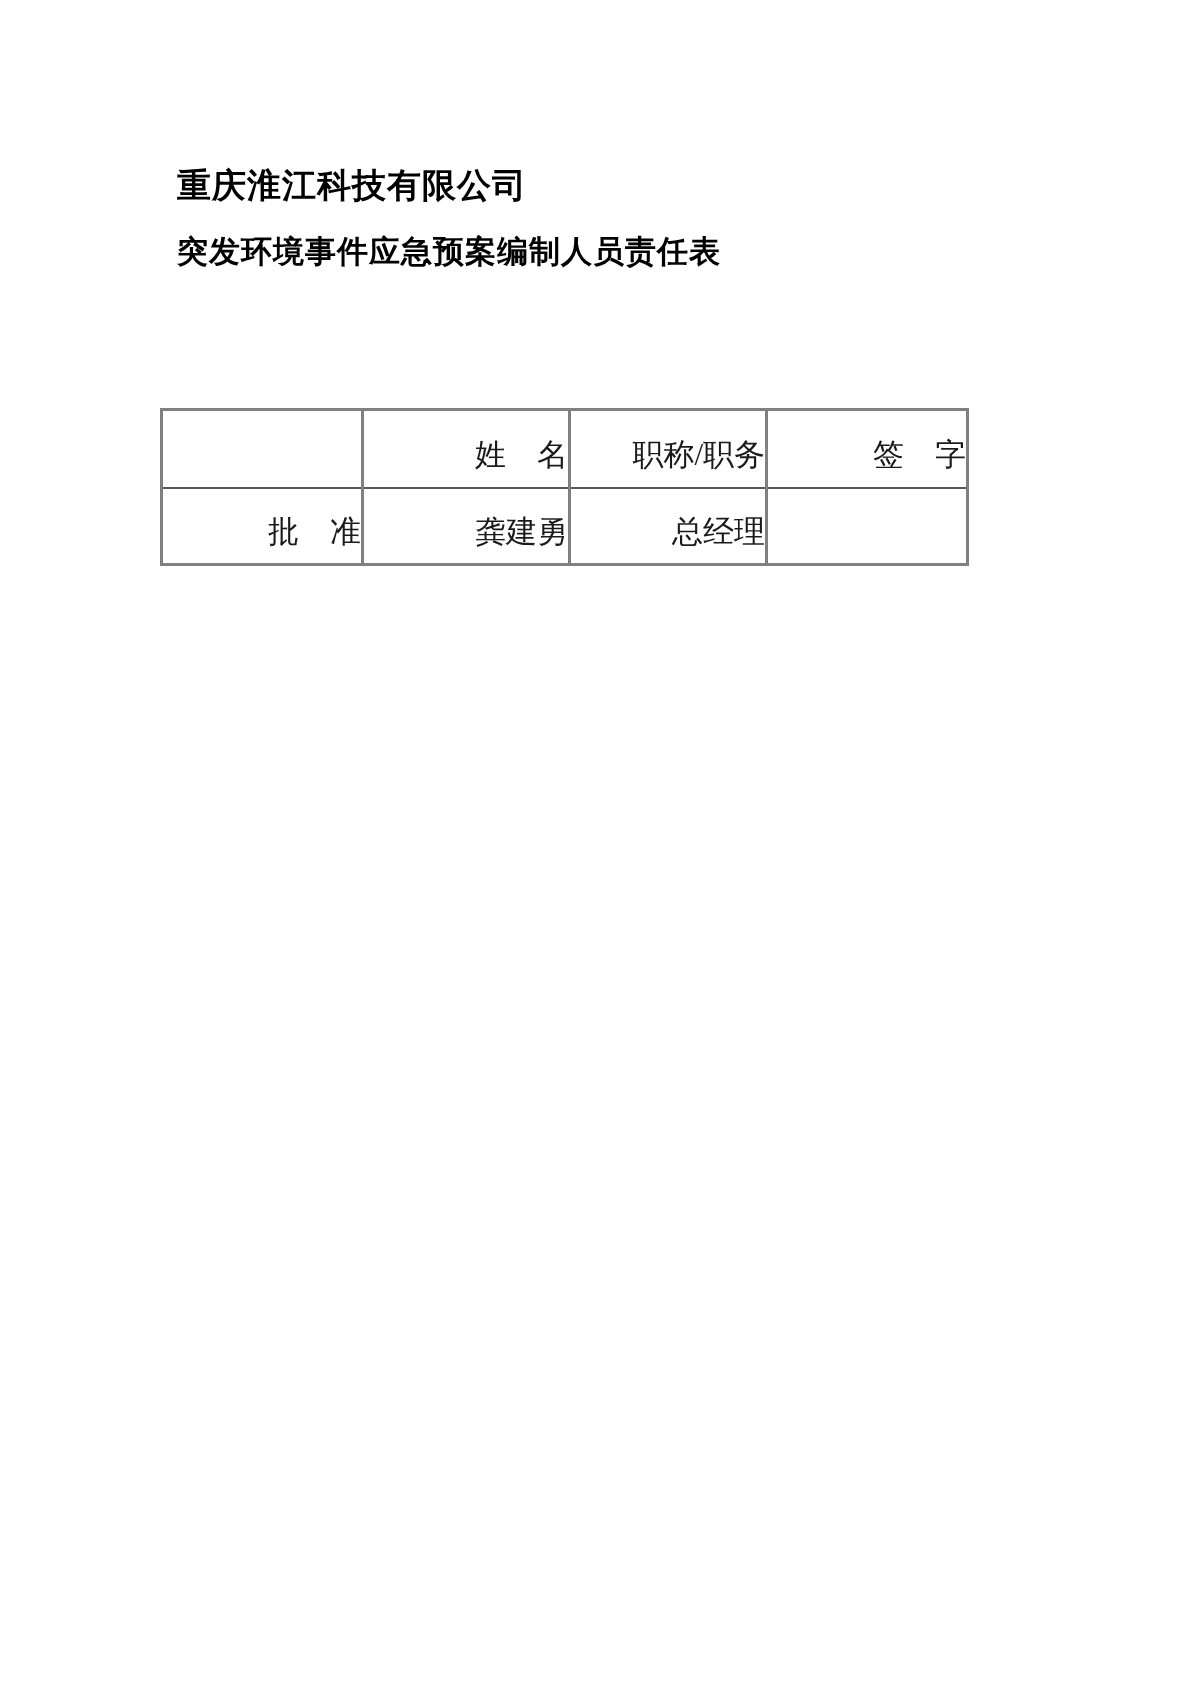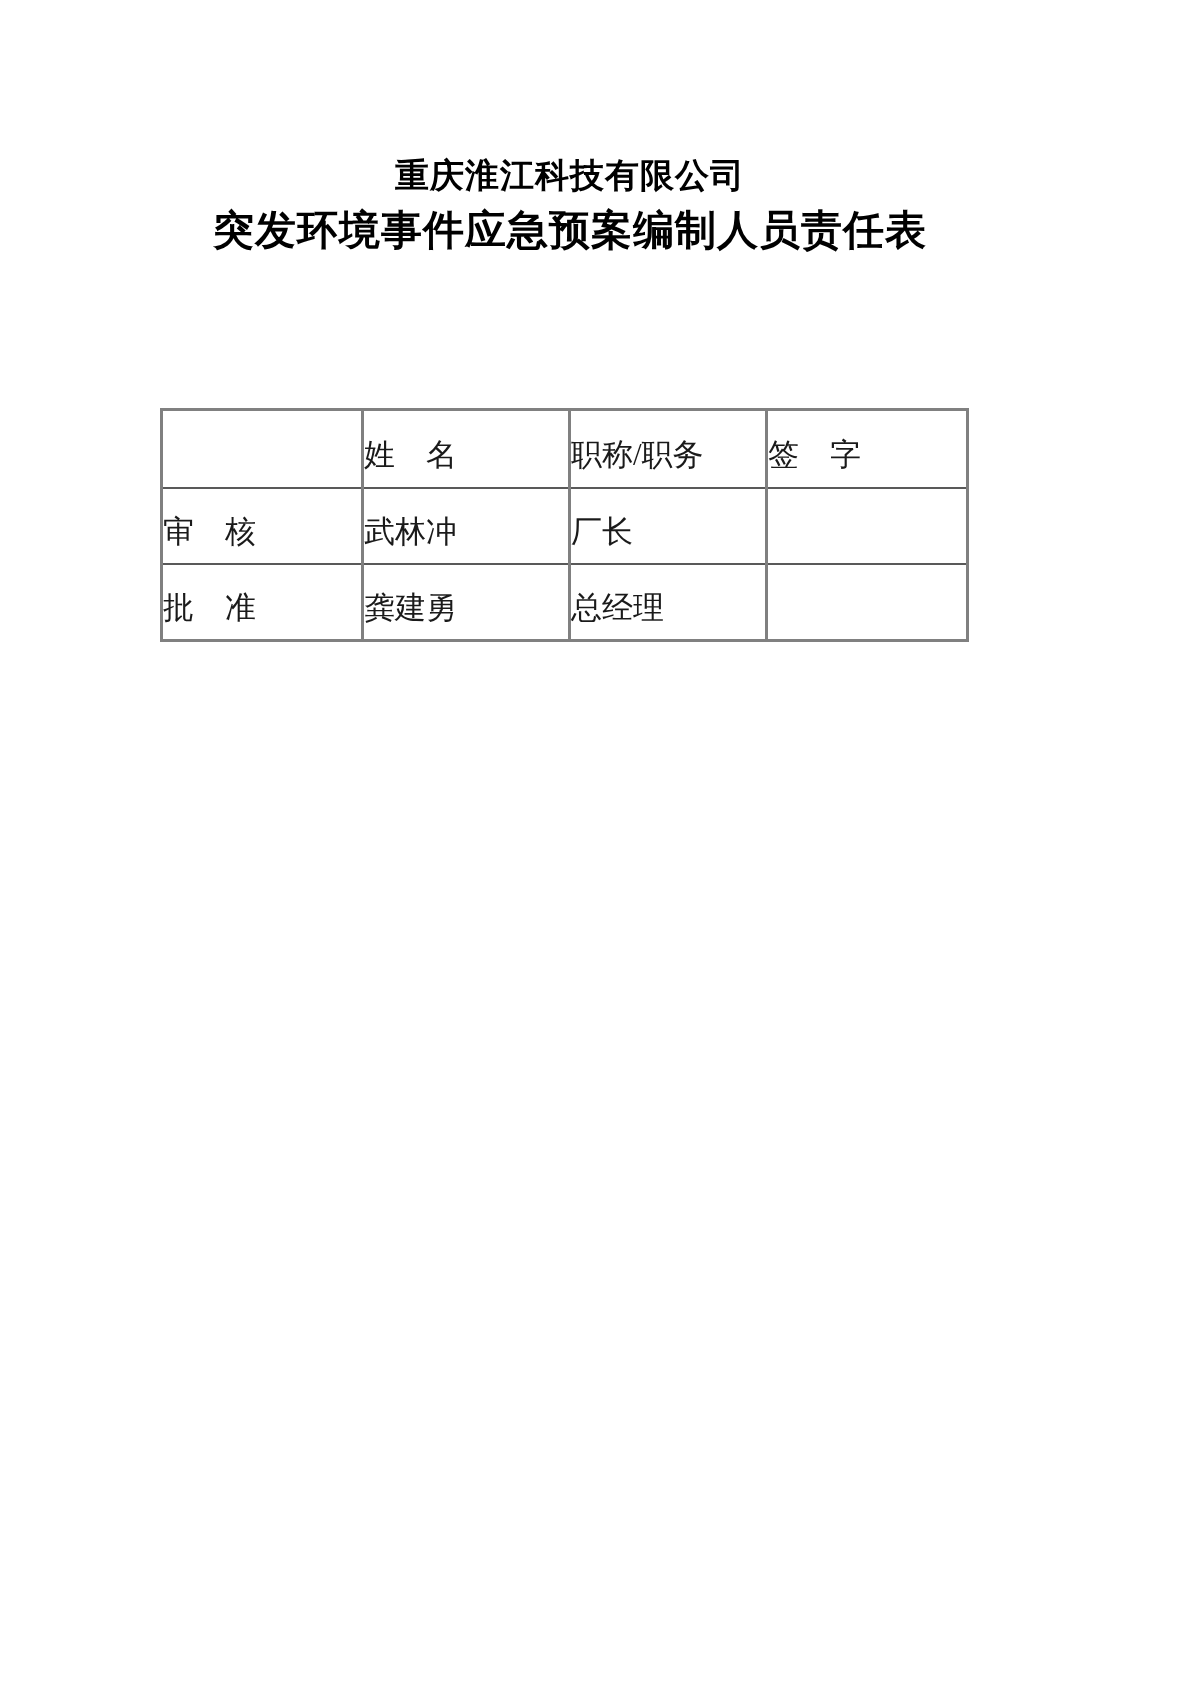--- a/index.html
+++ b/index.html
@@ -24,46 +24,45 @@
   .content {
     position: absolute;
     left: 160px;
     top: 0;
     width: 806px;
   }
   .title1, .title2 {
     position: absolute;
     left: 0;
     width: 100%;
-    margin: 7px;
-    text-align: center;
+    margin: 17px;
     font-family: Liberation Serif, serif;
     font-weight: bold;
     color: #000000;
     letter-spacing: 1px;
     white-space: nowrap;
   }
   .title1 { top: 146px; font-size: 34px; }
-  .title2 { top: 196px; font-size: 41px; }
+  .title2 { top: 214px; font-size: 31px; }
 
   table.resp-table {
     position: absolute;
     left: 0;
     top: 408px;
     width: 806px;
     border-collapse: collapse;
     table-layout: fixed;
     border: 3px solid #808080;
   }
   table.resp-table td {
     border-left: 3px solid #808080;
     border-right: 3px solid #808080;
     border-top: 2px solid #595959;
     border-bottom: 2px solid #595959;
-    text-align: left;
+    text-align: right;
     vertical-align: middle;
     font-family: "Liberation Serif", "DejaVu Serif", serif;
     font-size: 31px;
     color: #1a1a1a;
     padding: 0;
     padding-top: 12px;
     overflow: hidden;
     white-space: nowrap;
   }
   tr.hdr-row td { height: 64px; }  
@@ -93,26 +92,20 @@
       <tbody>
         <tr class="hdr-row">
           <td></td>
           <td>姓　名</td>
           <td>职称/职务</td>
           <td>签　字</td>
         </tr>
 
 
 
-        <tr class="data-row">
-          <td>审　核</td>
-          <td>武林冲</td>
-          <td>厂长</td>
-          <td></td>
-        </tr>
 
         <tr class="data-row">
           <td>批　准</td>
           <td>龚建勇</td>
           <td>总经理</td>
           <td></td>
         </tr>
       </tbody>
     </table>
 

